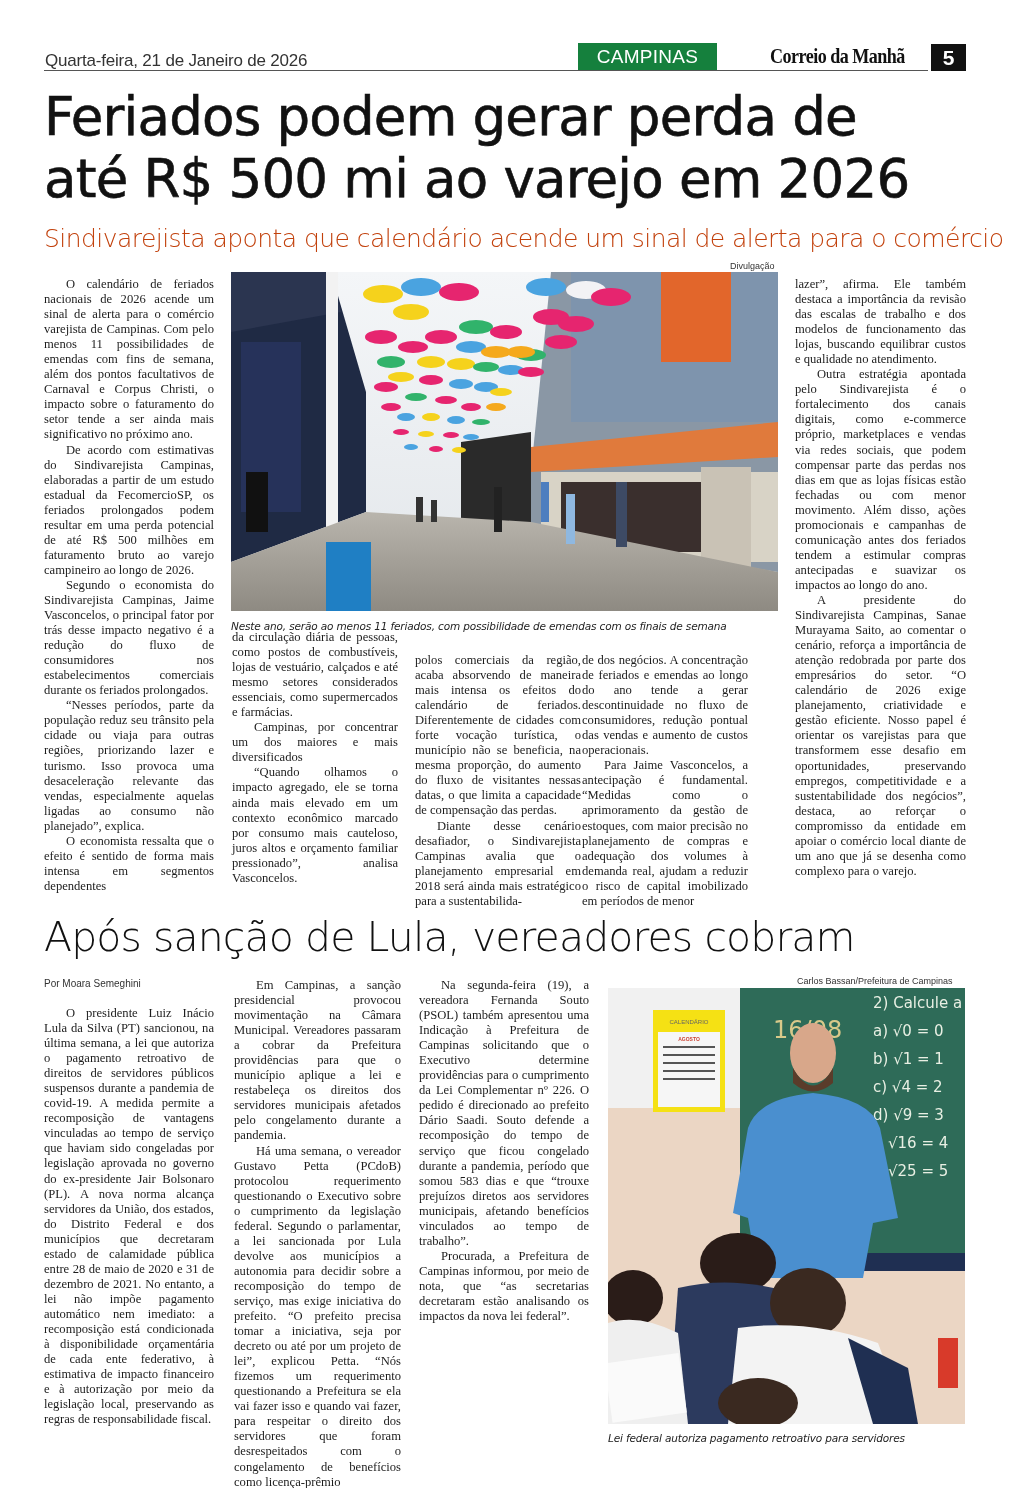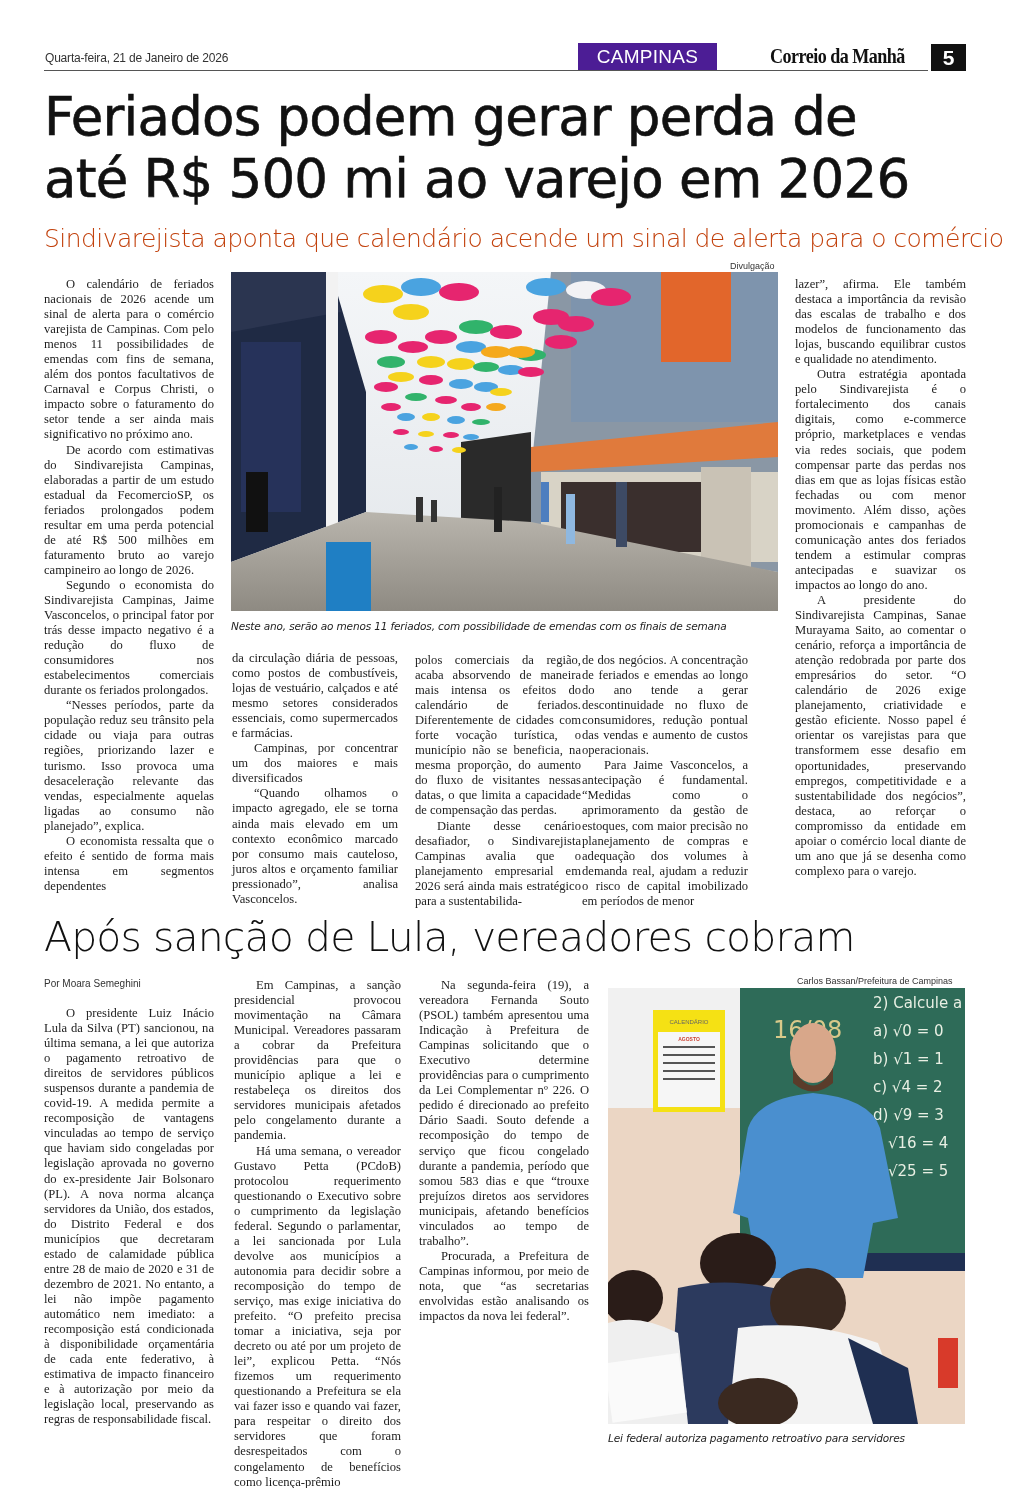--- a/index.html
+++ b/index.html
@@ -1,22 +1,22 @@
 <!DOCTYPE html>
 <html><head>
   <meta charset="utf-8">
   <style>
     * { box-sizing: border-box; margin: 0; padding: 0; }
     html, body { width: 1010px; height: 1488px; background: #ffffff; overflow: hidden; }
     body { position: relative; font-family: "Liberation Serif", "DejaVu Serif", serif; color: #1a1a1a; }
 
     
-    .hdr-date { position: absolute; left: 45px; top: 51px; font-family: "Liberation Sans", sans-serif; font-size: 12px; color: #333; letter-spacing: -0.2px; }
+    .hdr-date { position: absolute; left: 45px; top: 51px; font-family: "Liberation Sans", sans-serif; font-size: 17px; color: #333; letter-spacing: -0.2px; }
     .hdr-rule { position: absolute; left: 44px; top: 70px; width: 884px; height: 1px; background: #555; }
-    .hdr-section { position: absolute; left: 578px; top: 43px; width: 139px; height: 27px; background: #4c1d95; color: #fff; font-family: "Liberation Sans", sans-serif; font-size: 19px; line-height: 27px; text-align: center; letter-spacing: 0.3px; }
+    .hdr-section { position: absolute; left: 578px; top: 43px; width: 139px; height: 27px; background: #15803d; color: #fff; font-family: "Liberation Sans", sans-serif; font-size: 19px; line-height: 27px; text-align: center; letter-spacing: 0.3px; }
     .hdr-brand { position: absolute; left: 770px; top: 44px; font-family: "Liberation Serif", serif; font-weight: bold; font-size: 21px; letter-spacing: -0.6px; color: #111; transform: scaleX(0.86); transform-origin: left center; }
     .hdr-page { position: absolute; left: 931px; top: 44px; width: 35px; height: 27px; background: #111; color: #fff; font-family: "Liberation Sans", sans-serif; font-weight: bold; font-size: 21px; line-height: 27px; text-align: center; }
 
     
     .headline { position: absolute; left: 44px; top: 86px; width: 940px; font-family: "DejaVu Sans", sans-serif; font-size: 53px; line-height: 62px; font-weight: normal; letter-spacing: -0.8px; color: #111; -webkit-text-stroke: 0.6px #111; }
     .subhead { position: absolute; left: 44px; top: 224px; font-family: "DejaVu Sans", sans-serif; font-size: 25px; letter-spacing: -0.55px; color: #c2410c; font-weight: 300; }
 
     .col { position: absolute; font-size: 12.6px; line-height: 15.05px; text-align: justify; hyphens: auto; color: #1c1c1c; }
     .col p { text-indent: 22px; }
 
@@ -144,28 +144,28 @@
       <rect x="200" y="228" width="6" height="22"></rect>
       <rect x="263" y="215" width="8" height="45" fill="#222"></rect>
       <rect x="335" y="222" width="9" height="50" fill="#8fb8e0"></rect>
       <rect x="385" y="210" width="11" height="65" fill="#3d4a64"></rect>
       <rect x="310" y="210" width="8" height="40" fill="#4d7ebf"></rect>
     </g>
   </svg>
 </div>
 <div class="caption" style="left:231px; top:620px;">Neste ano, serão ao menos 11 feriados, com possibilidade de emendas com os finais de semana</div>
 
-<div class="col" style="left:232px; top:651px; width:166px;">
+<div class="col" style="left:232px; top:630px; width:166px;">
   <p style="text-indent:0">da circulação diária de pessoas, como postos de combustíveis, lojas de vestuário, calçados e até mesmo setores considerados essenciais, como supermercados e farmácias.</p>
   <p>Campinas, por concentrar um dos maiores e mais diversificados</p>
   <p>“Quando olhamos o impacto agregado, ele se torna ainda mais elevado em um contexto econômico marcado por consumo mais cauteloso, juros altos e orçamento familiar pressionado”, analisa Vasconcelos.</p>
 </div>
 <div class="col" style="left:415px; top:653px; width:166px;">
   <p style="text-indent:0">polos comerciais da região, acaba absorvendo de maneira mais intensa os efeitos do calendário de feriados. Diferentemente de cidades com forte vocação turística, o município não se beneficia, na mesma proporção, do aumento do fluxo de visitantes nessas datas, o que limita a capacidade de compensação das perdas.</p>
-  <p>Diante desse cenário desafiador, o Sindivarejista Campinas avalia que o planejamento empresarial em 2026 será ainda mais estratégico para a sustentabilida-</p>
+  <p>Diante desse cenário desafiador, o Sindivarejista Campinas avalia que o planejamento empresarial em 2018 será ainda mais estratégico para a sustentabilida-</p>
 </div>
 <div class="col" style="left:582px; top:653px; width:166px;">
   <p style="text-indent:0">de dos negócios. A concentração de feriados e emendas ao longo do ano tende a gerar descontinuidade no fluxo de consumidores, redução pontual das vendas e aumento de custos operacionais.</p>
   <p>Para Jaime Vasconcelos, a antecipação é fundamental. “Medidas como o aprimoramento da gestão de estoques, com maior precisão no planejamento de compras e adequação dos volumes à demanda real, ajudam a reduzir o risco de capital imobilizado em períodos de menor</p>
 </div>
 
 <div class="col" style="left:795px; top:277px; width:171px;">
   <p style="text-indent:0">lazer”, afirma. Ele também destaca a importância da revisão das escalas de trabalho e dos modelos de funcionamento das lojas, buscando equilibrar custos e qualidade no atendimento.</p>
   <p>Outra estratégia apontada pelo Sindivarejista é o fortalecimento dos canais digitais, como e-commerce próprio, marketplaces e vendas via redes sociais, que podem compensar parte das perdas nos dias em que as lojas físicas estão fechadas ou com menor movimento. Além disso, ações promocionais e campanhas de comunicação antes dos feriados tendem a estimular compras antecipadas e suavizar os impactos ao longo do ano.</p>
   <p>A presidente do Sindivarejista Campinas, Sanae Murayama Saito, ao comentar o cenário, reforça a importância de atenção redobrada por parte dos empresários do setor. “O calendário de 2026 exige planejamento, criatividade e gestão eficiente. Nosso papel é orientar os varejistas para que transformem esse desafio em oportunidades, preservando empregos, competitividade e a sustentabilidade dos negócios”, destaca, ao reforçar o compromisso da entidade em apoiar o comércio local diante de um ano que já se desenha como complexo para o varejo.</p>
@@ -176,21 +176,21 @@
 
 <div class="col" style="left:44px; top:1006px; width:170px;">
   <p>O presidente Luiz Inácio Lula da Silva (PT) sancionou, na última semana, a lei que autoriza o pagamento retroativo de direitos de servidores públicos suspensos durante a pandemia de covid-19. A medida permite a recomposição de vantagens vinculadas ao tempo de serviço que haviam sido congeladas por legislação aprovada no governo do ex-presidente Jair Bolsonaro (PL). A nova norma alcança servidores da União, dos estados, do Distrito Federal e dos municípios que decretaram estado de calamidade pública entre 28 de maio de 2020 e 31 de dezembro de 2021. No entanto, a lei não impõe pagamento automático nem imediato: a recomposição está condicionada à disponibilidade orçamentária de cada ente federativo, à estimativa de impacto financeiro e à autorização por meio da legislação local, preservando as regras de responsabilidade fiscal.</p>
 </div>
 <div class="col" style="left:234px; top:978px; width:167px;">
   <p>Em Campinas, a sanção presidencial provocou movimentação na Câmara Municipal. Vereadores passaram a cobrar da Prefeitura providências para que o município aplique a lei e restabeleça os direitos dos servidores municipais afetados pelo congelamento durante a pandemia.</p>
   <p>Há uma semana, o vereador Gustavo Petta (PCdoB) protocolou requerimento questionando o Executivo sobre o cumprimento da legislação federal. Segundo o parlamentar, a lei sancionada por Lula devolve aos municípios a autonomia para decidir sobre a recomposição do tempo de serviço, mas exige iniciativa do prefeito. “O prefeito precisa tomar a iniciativa, seja por decreto ou até por um projeto de lei”, explicou Petta. “Nós fizemos um requerimento questionando a Prefeitura se ela vai fazer isso e quando vai fazer, para respeitar o direito dos servidores que foram desrespeitados com o congelamento de benefícios como licença-prêmio</p>
 </div>
 <div class="col" style="left:419px; top:978px; width:170px;">
   <p>Na segunda-feira (19), a vereadora Fernanda Souto (PSOL) também apresentou uma Indicação à Prefeitura de Campinas solicitando que o Executivo determine providências para o cumprimento da Lei Complementar nº 226. O pedido é direcionado ao prefeito Dário Saadi. Souto defende a recomposição do tempo de serviço que ficou congelado durante a pandemia, período que somou 583 dias e que “trouxe prejuízos diretos aos servidores municipais, afetando benefícios vinculados ao tempo de trabalho”.</p>
-  <p>Procurada, a Prefeitura de Campinas informou, por meio de nota, que “as secretarias envolvidas estão analisando os impactos da nova lei federal”.</p>
+  <p>Procurada, a Prefeitura de Campinas informou, por meio de nota, que “as secretarias decretaram estão analisando os impactos da nova lei federal”.</p>
 </div>
 
 <div class="credit" style="left:797px; top:976px;">Carlos Bassan/Prefeitura de Campinas</div>
 <div class="photo" style="left:608px; top:988px; width:357px; height:436px; background:#e9d3c1;">
   <svg width="357" height="436" viewBox="0 0 357 436">
     <rect width="357" height="436" fill="#ebd6c4"></rect>
     <rect x="0" y="0" width="132" height="120" fill="#f1f1f1"></rect>
 
     <rect x="132" y="0" width="225" height="270" fill="#2e6b58"></rect>
     <rect x="250" y="265" width="107" height="18" fill="#1f2f52"></rect>

